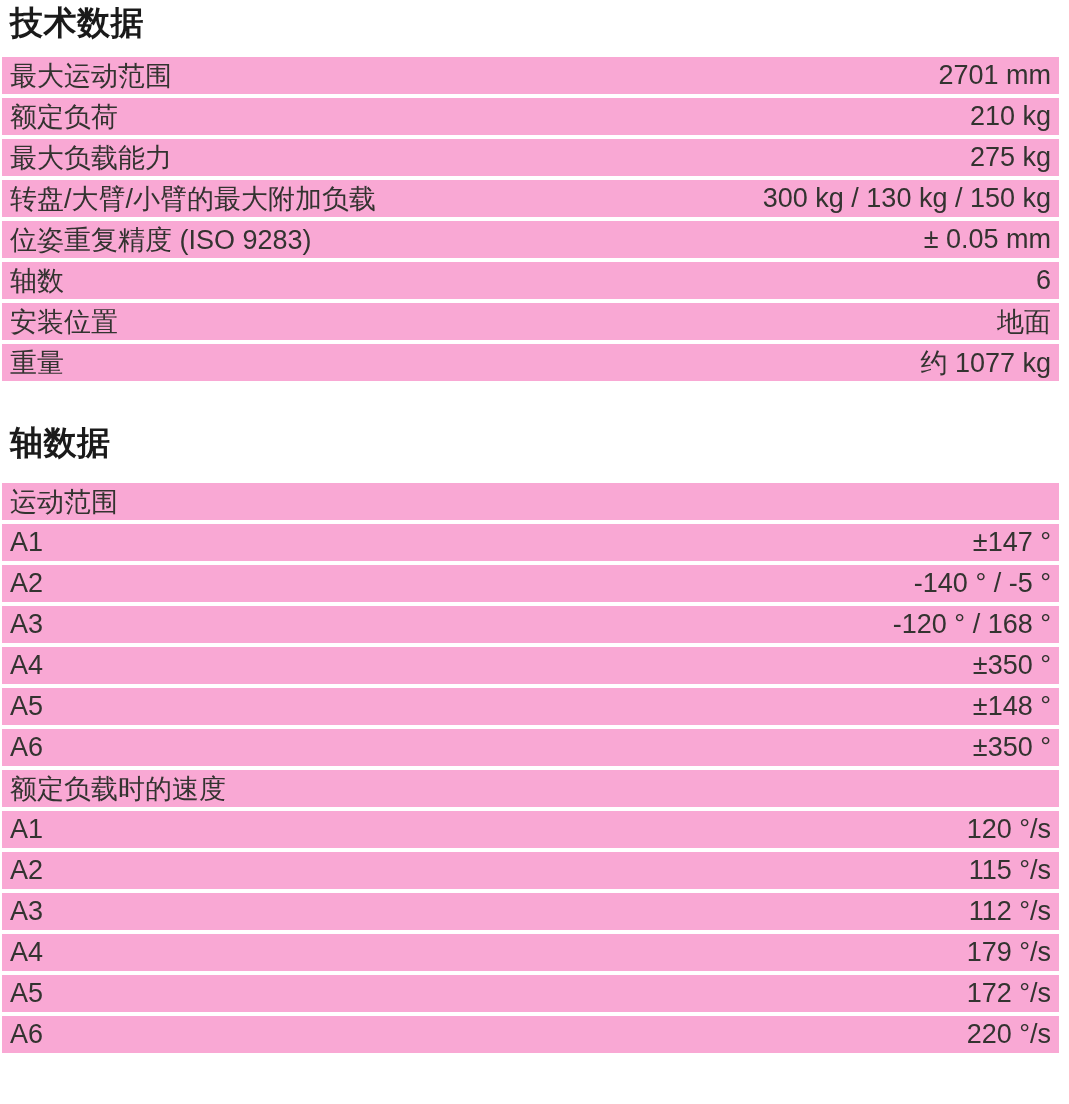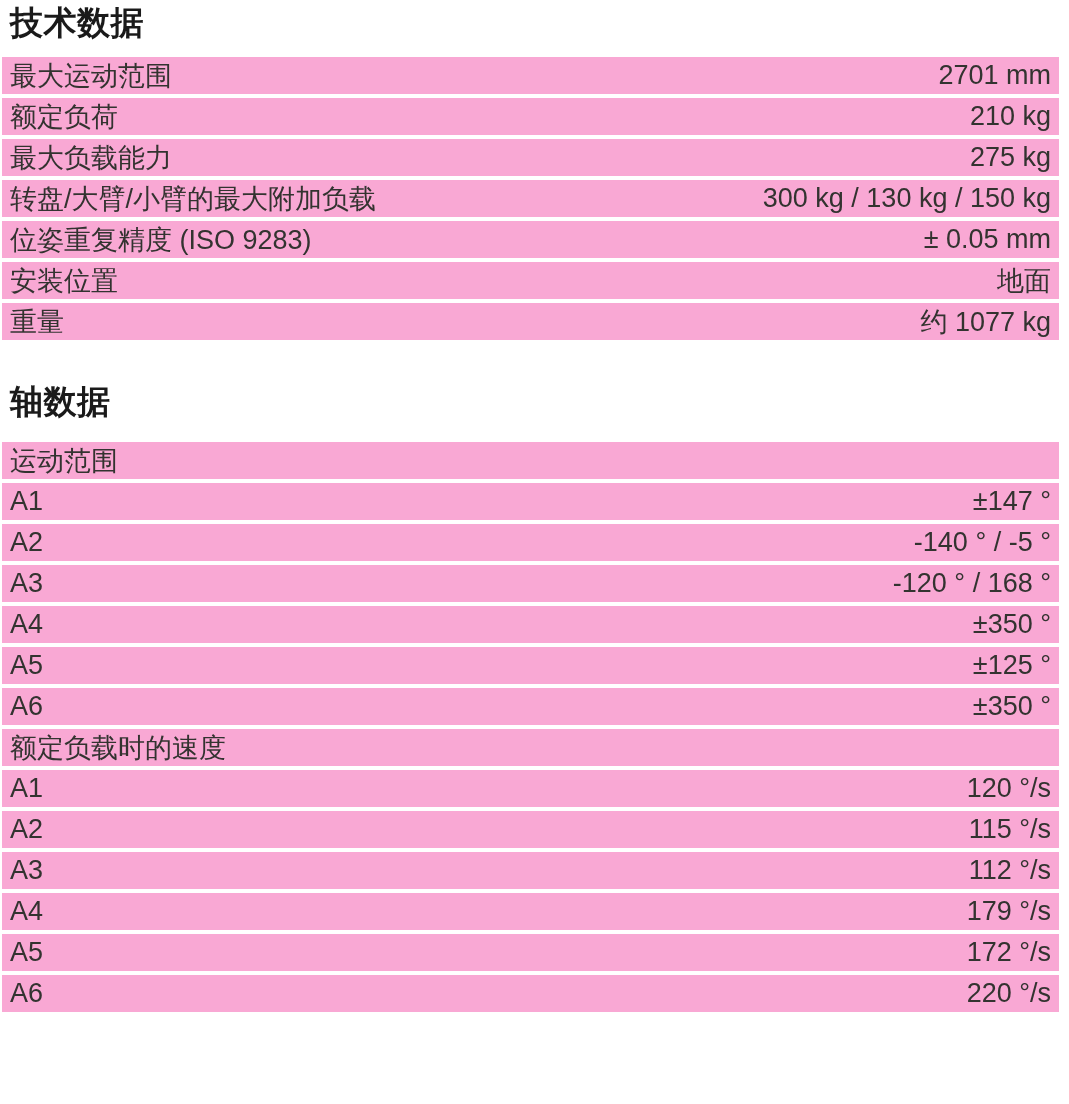--- a/index.html
+++ b/index.html
@@ -87,20 +87,24 @@
   <div class="spec-row">
     <span class="row-label">转盘/大臂/小臂的最大附加负载</span>
     <span class="row-value">300 kg / 130 kg / 150 kg</span>
   </div>
 
   <div class="spec-row">
     <span class="row-label">位姿重复精度 (ISO 9283)</span>
     <span class="row-value">± 0.05 mm</span>
   </div>
 
+  <div class="spec-row">
+    <span class="row-label">轴数</span>
+    <span class="row-value">6</span>
+  </div>
 
   <div class="spec-row">
     <span class="row-label">安装位置</span>
     <span class="row-value">地面</span>
   </div>
 
 
   <div class="spec-row">
     <span class="row-label">重量</span>
     <span class="row-value">约 1077 kg</span>
@@ -131,21 +135,21 @@
     <span class="row-value">-120 ° / 168 °</span>
   </div>
 
   <div class="spec-row">
     <span class="row-label">A4</span>
     <span class="row-value">±350 °</span>
   </div>
 
   <div class="spec-row">
     <span class="row-label">A5</span>
-    <span class="row-value">±125 °</span>
+    <span class="row-value">±148 °</span>
   </div>
 
   <div class="spec-row">
     <span class="row-label">A6</span>
     <span class="row-value">±350 °</span>
   </div>
 
   <div class="spec-row subheader">
     <span class="row-label">额定负载时的速度</span>
 

